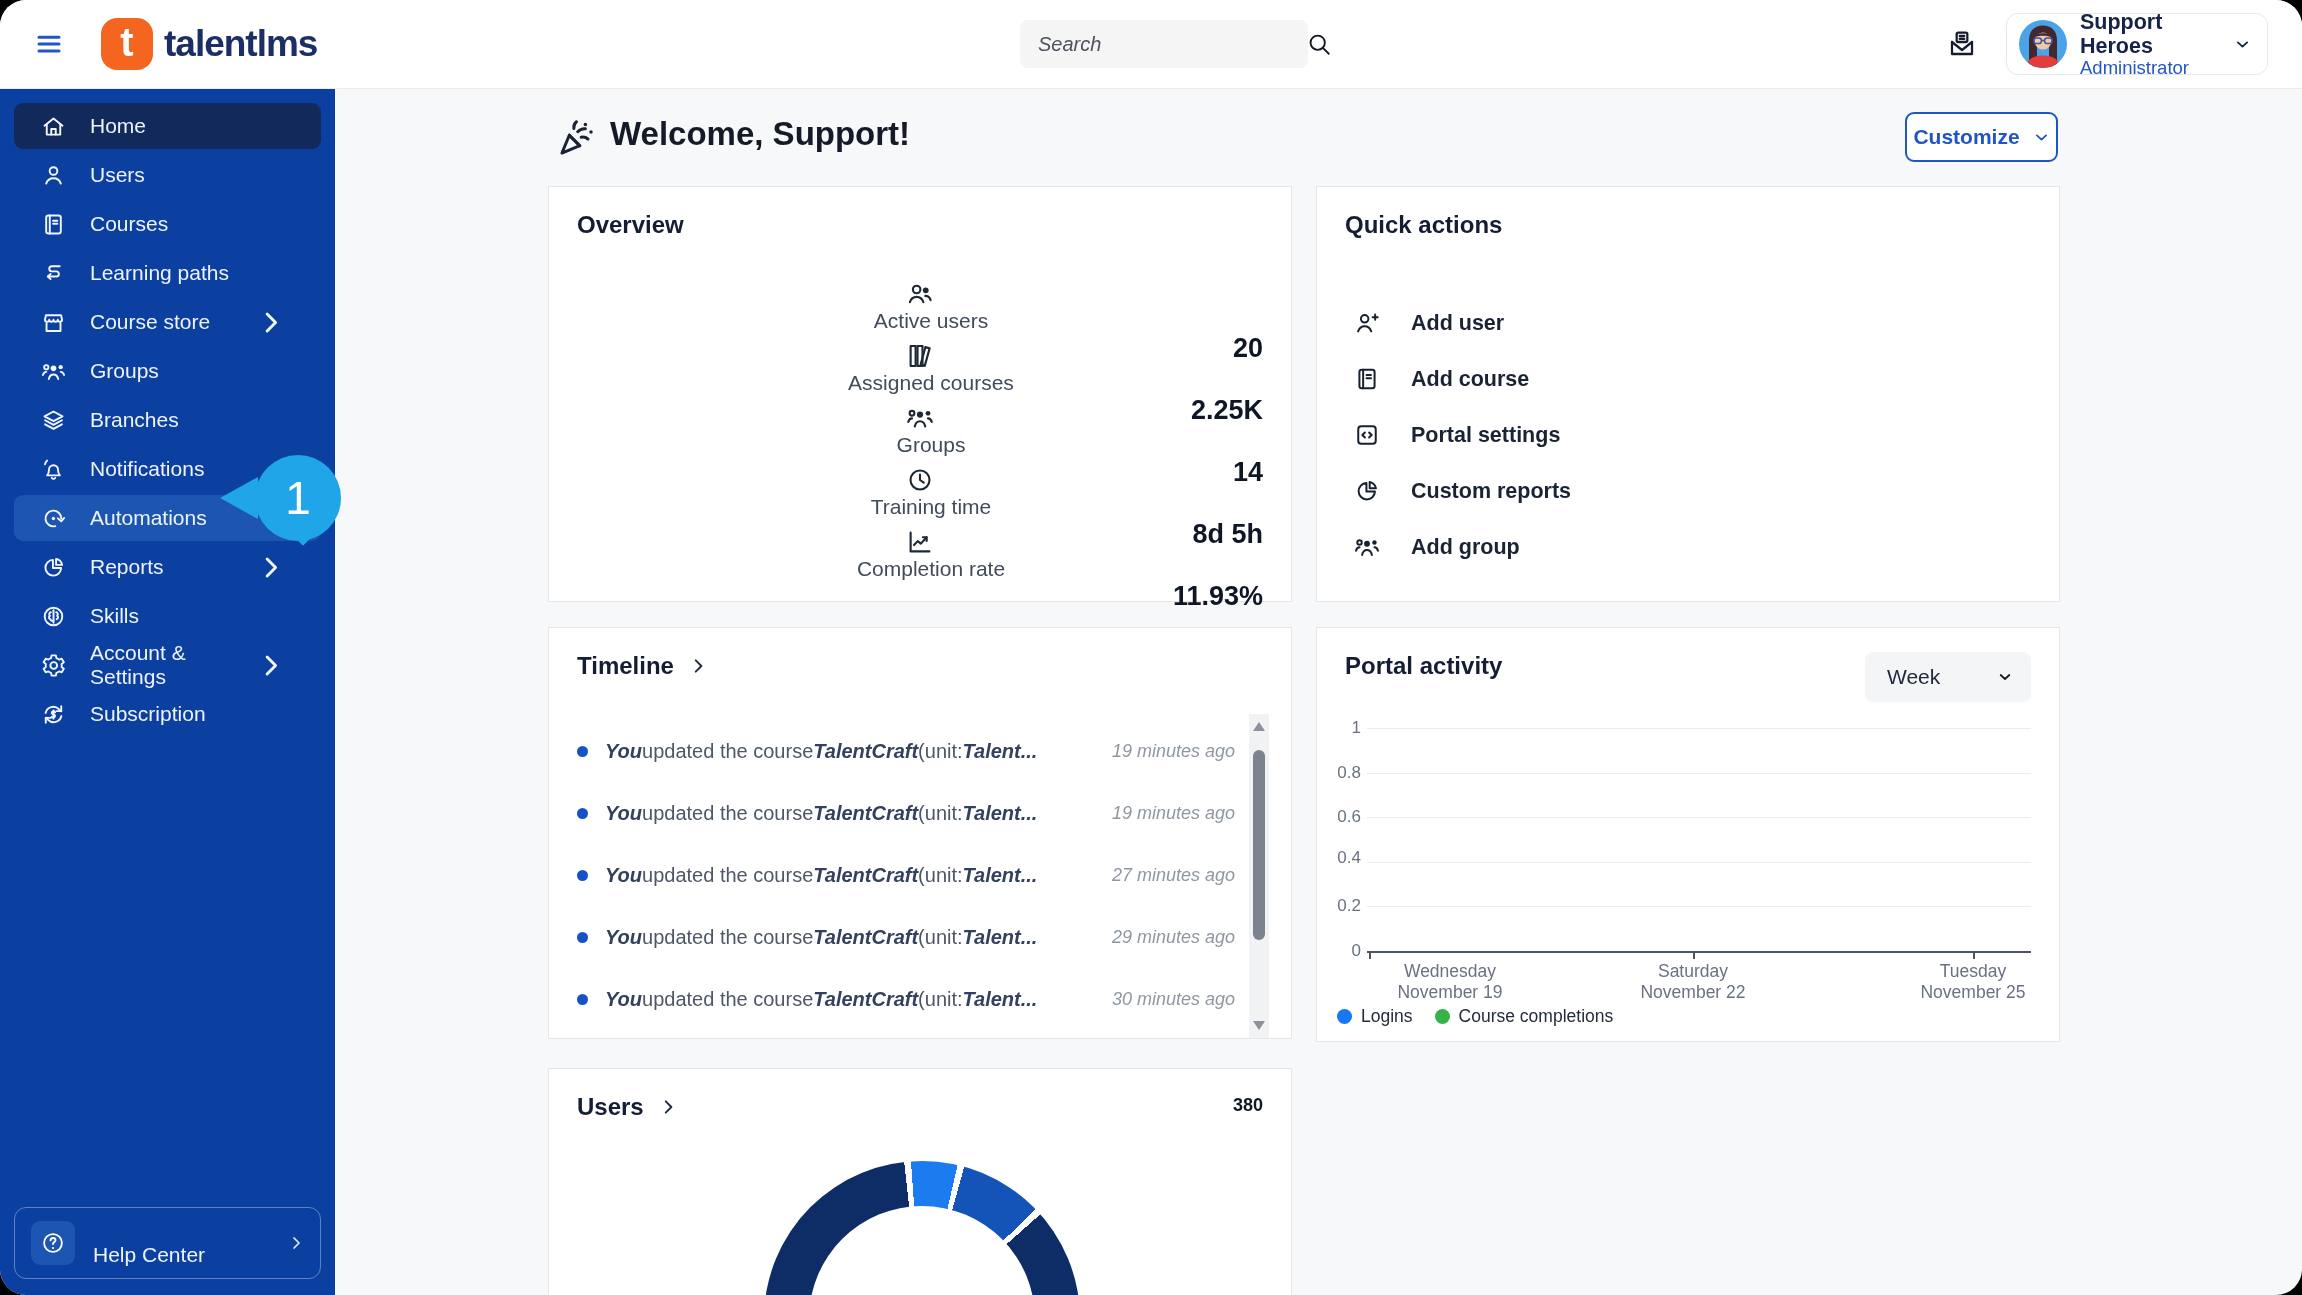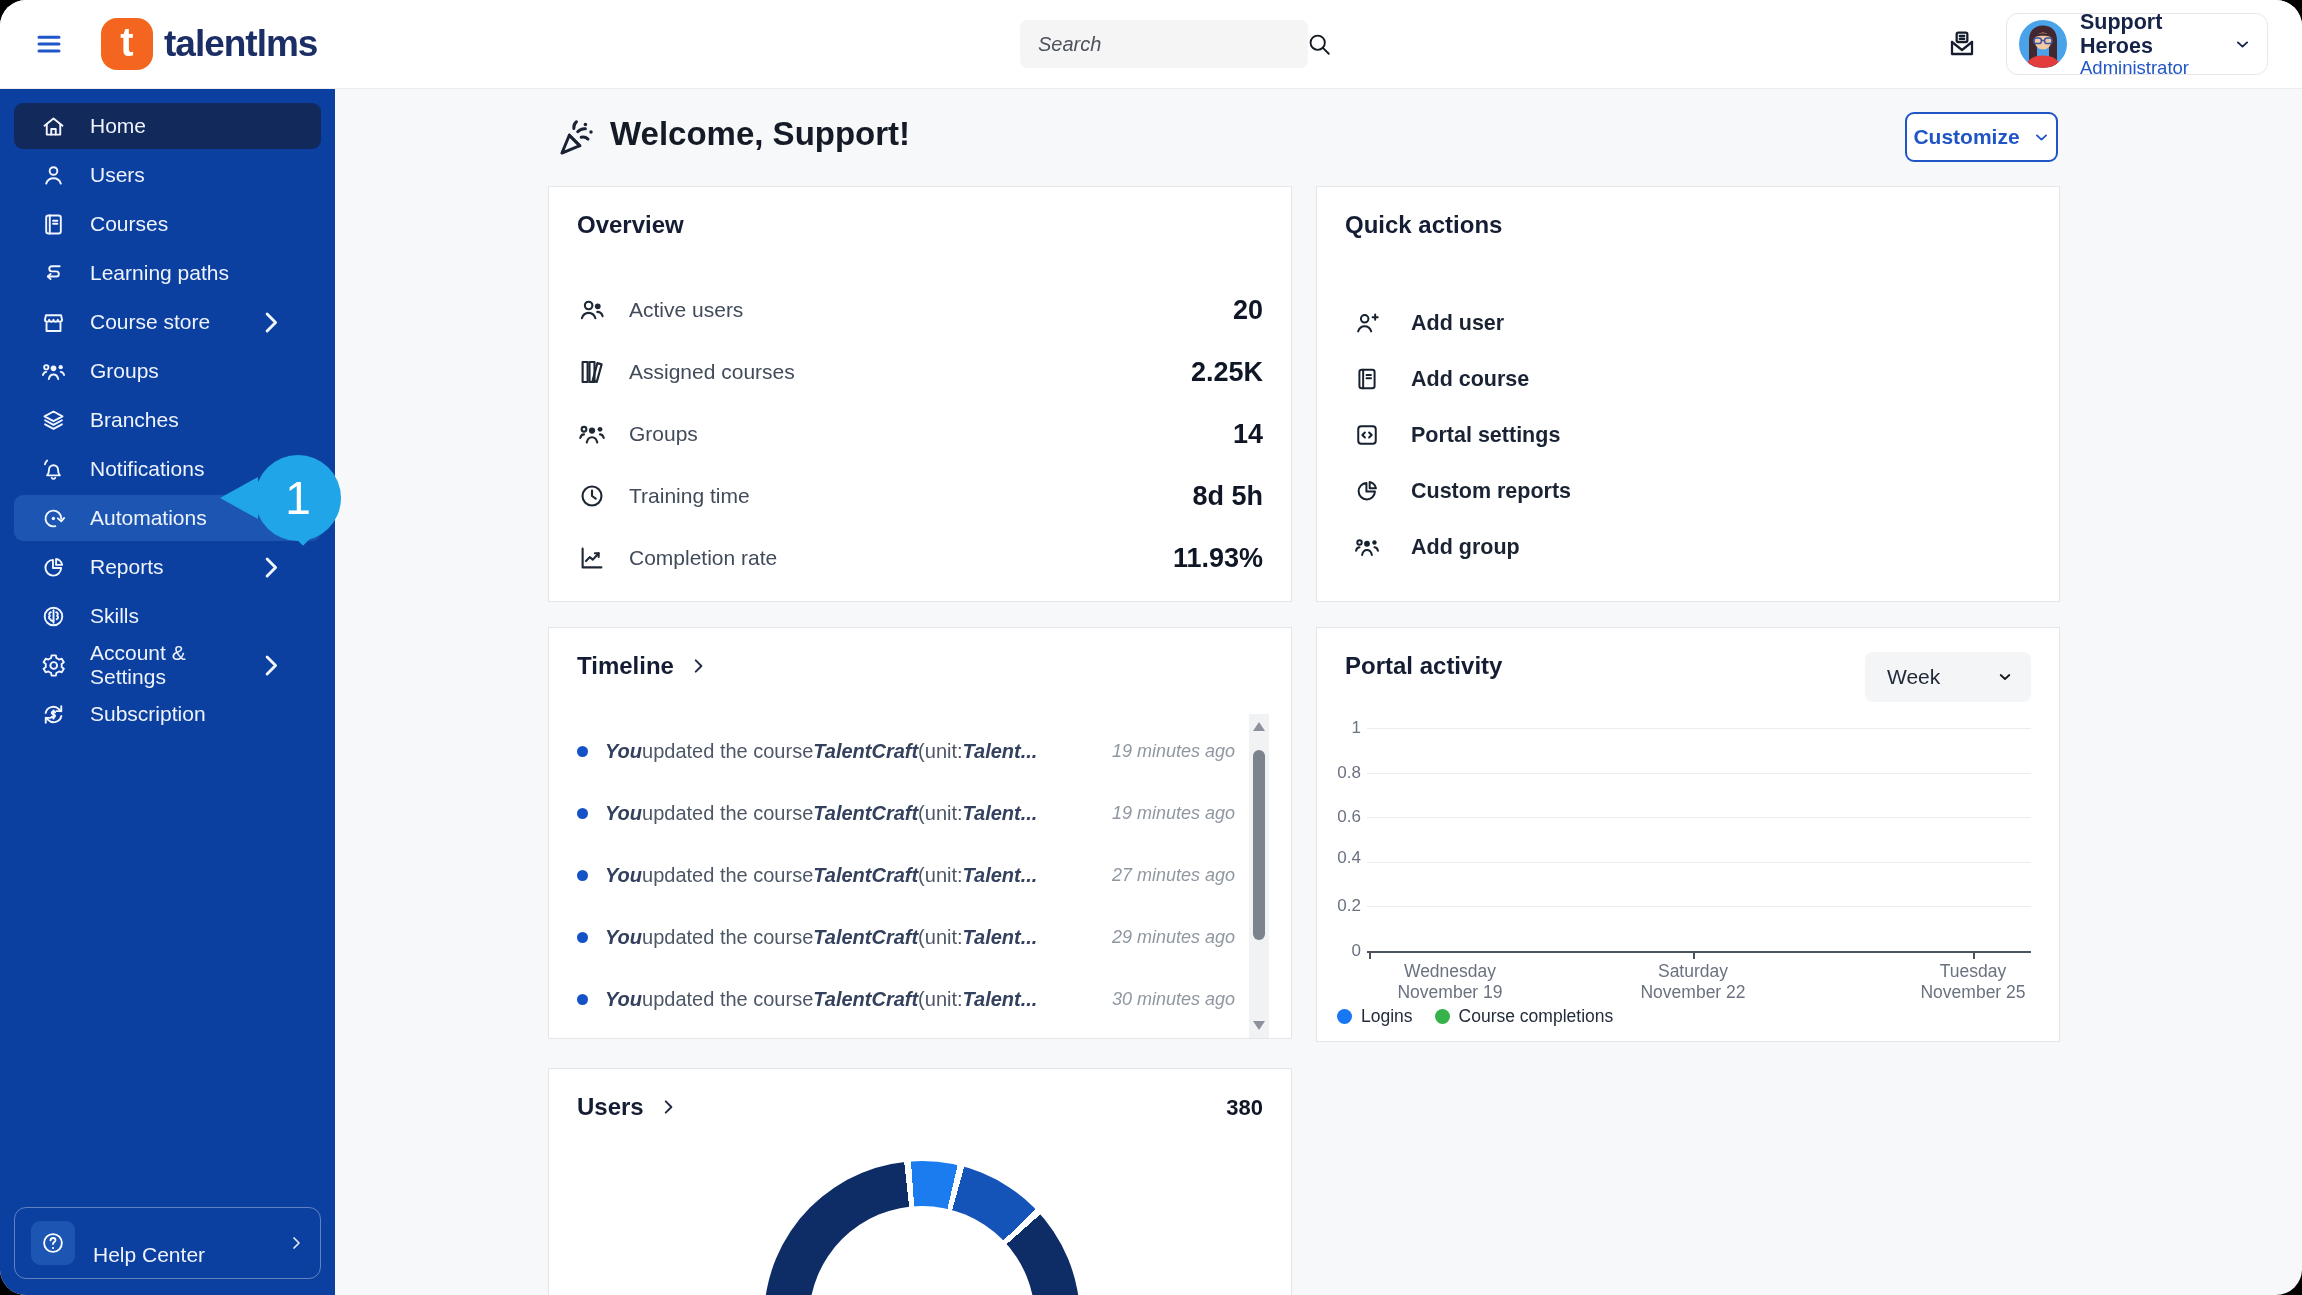--- a/index.html
+++ b/index.html
@@ -55,21 +55,21 @@
   .title-row{display:flex;align-items:center;}
   .title-chev{width:18px;height:18px;margin-left:15px;color:#1f2a44;cursor:pointer;}
 
   #welcome-icon{position:absolute;left:556px;top:117px;width:42px;height:42px;color:#1a2233;}
   #welcome-title{position:absolute;left:610px;top:115px;font-size:33px;font-weight:700;color:#141a26;margin:0;}
   #customize-btn{position:absolute;left:1905px;top:112px;width:153px;height:50px;background:#fff;border:2px solid #2055c5;border-radius:9px;color:#2055c5;font-size:21px;font-weight:700;display:flex;align-items:center;justify-content:center;gap:13px;cursor:pointer;font-family:inherit;}
   #customize-btn .icon{width:17px;height:17px;}
 
   #overview-card{left:548px;top:186px;width:744px;height:416px;padding:24px 28px;}
   #overview-rows{margin-top:40px;}
-  .ov-row{height:62px;display:flex;align-items:center;}
+  .ov-row{height:62px;display:flex;align-items:center;flex-direction:column;}
   .ov-row .icon{width:30px;height:30px;color:#1f2835;}
   .ov-label{margin-left:22px;font-size:21px;color:#414b5a;}
   .ov-value{margin-left:auto;font-size:27px;font-weight:700;color:#0f1726;}
 
   #quick-card{left:1316px;top:186px;width:744px;height:416px;padding:24px 28px;}
   #quick-items{margin-top:56px;}
   .qa-row{height:56px;display:flex;align-items:center;padding-left:8px;cursor:pointer;}
   .qa-row .icon{width:28px;height:28px;color:#16202e;}
   .qa-label{margin-left:30px;font-size:21.5px;font-weight:700;color:#1a2333;}
 
@@ -94,21 +94,21 @@
   #axis-line{position:absolute;left:22px;width:664px;height:2px;background:#4b535c;}
   .tickmark{position:absolute;width:2px;height:8px;background:#4b535c;}
   .ylabel{position:absolute;left:-18px;width:34px;text-align:right;font-size:17px;color:#6a7280;transform:translateY(-50%);}
   .xlabel{position:absolute;text-align:center;font-size:17.5px;color:#6a7280;line-height:21px;transform:translateX(-50%);white-space:nowrap;}
   #legend{position:absolute;left:20px;bottom:14px;display:flex;align-items:center;gap:22px;}
   .legend-item{display:flex;align-items:center;gap:9px;}
   .legend-dot{width:15px;height:15px;border-radius:50%;}
   .legend-label{font-size:17.5px;color:#232c3b;}
 
   #users-card{left:548px;top:1068px;width:744px;height:420px;padding:24px 28px;}
-  #users-total{position:absolute;right:28px;top:26px;font-size:22px;font-weight:700;color:#0f1726;}
+  #users-total{position:absolute;right:28px;top:26px;font-size:18px;font-weight:700;color:#0f1726;}
   #donut{position:absolute;left:215px;top:92px;width:316px;height:316px;border-radius:50%;}
   #donut-hole{position:absolute;inset:45px;background:#fff;border-radius:50%;}
 </style>
 </head>
 <body>
 
 <div id="window">
 
   <header id="header">
     <button id="hamburger" class="icon">

